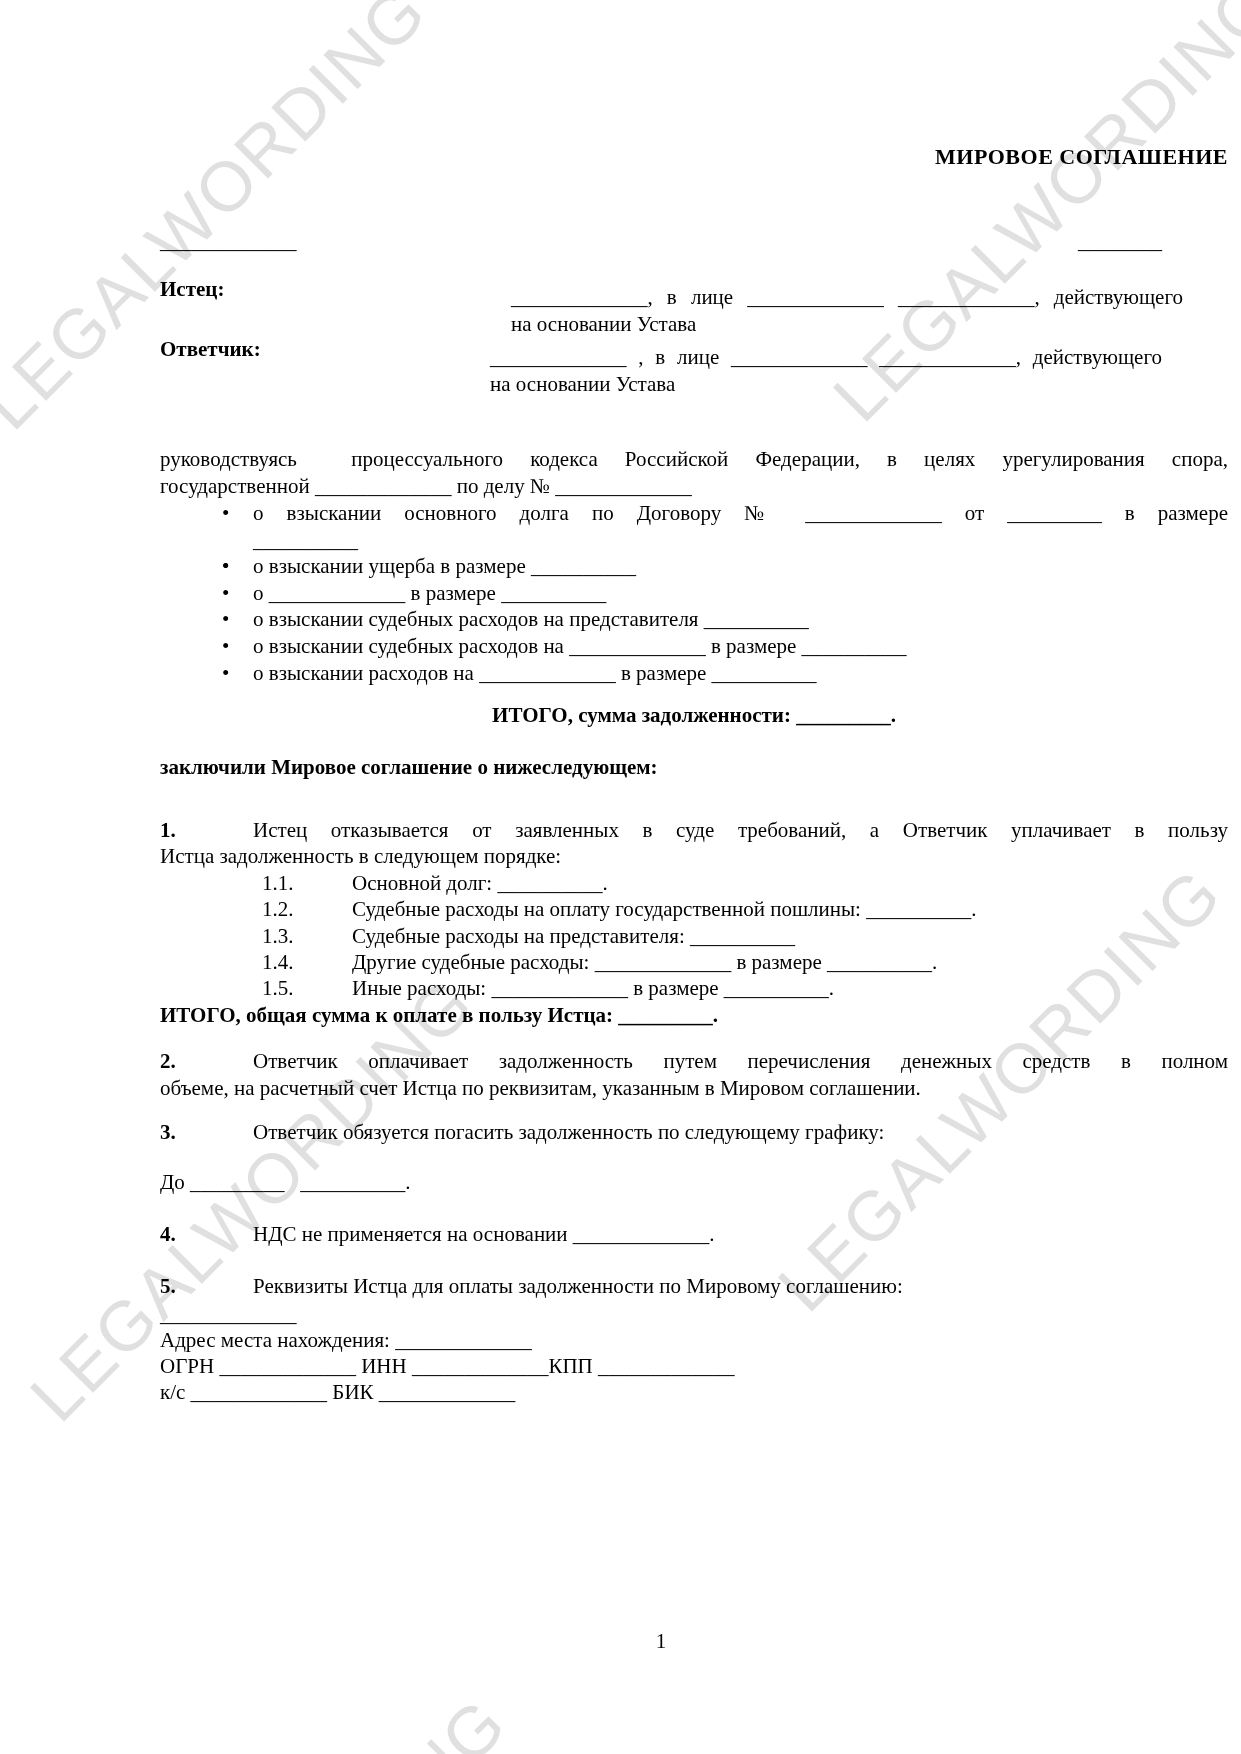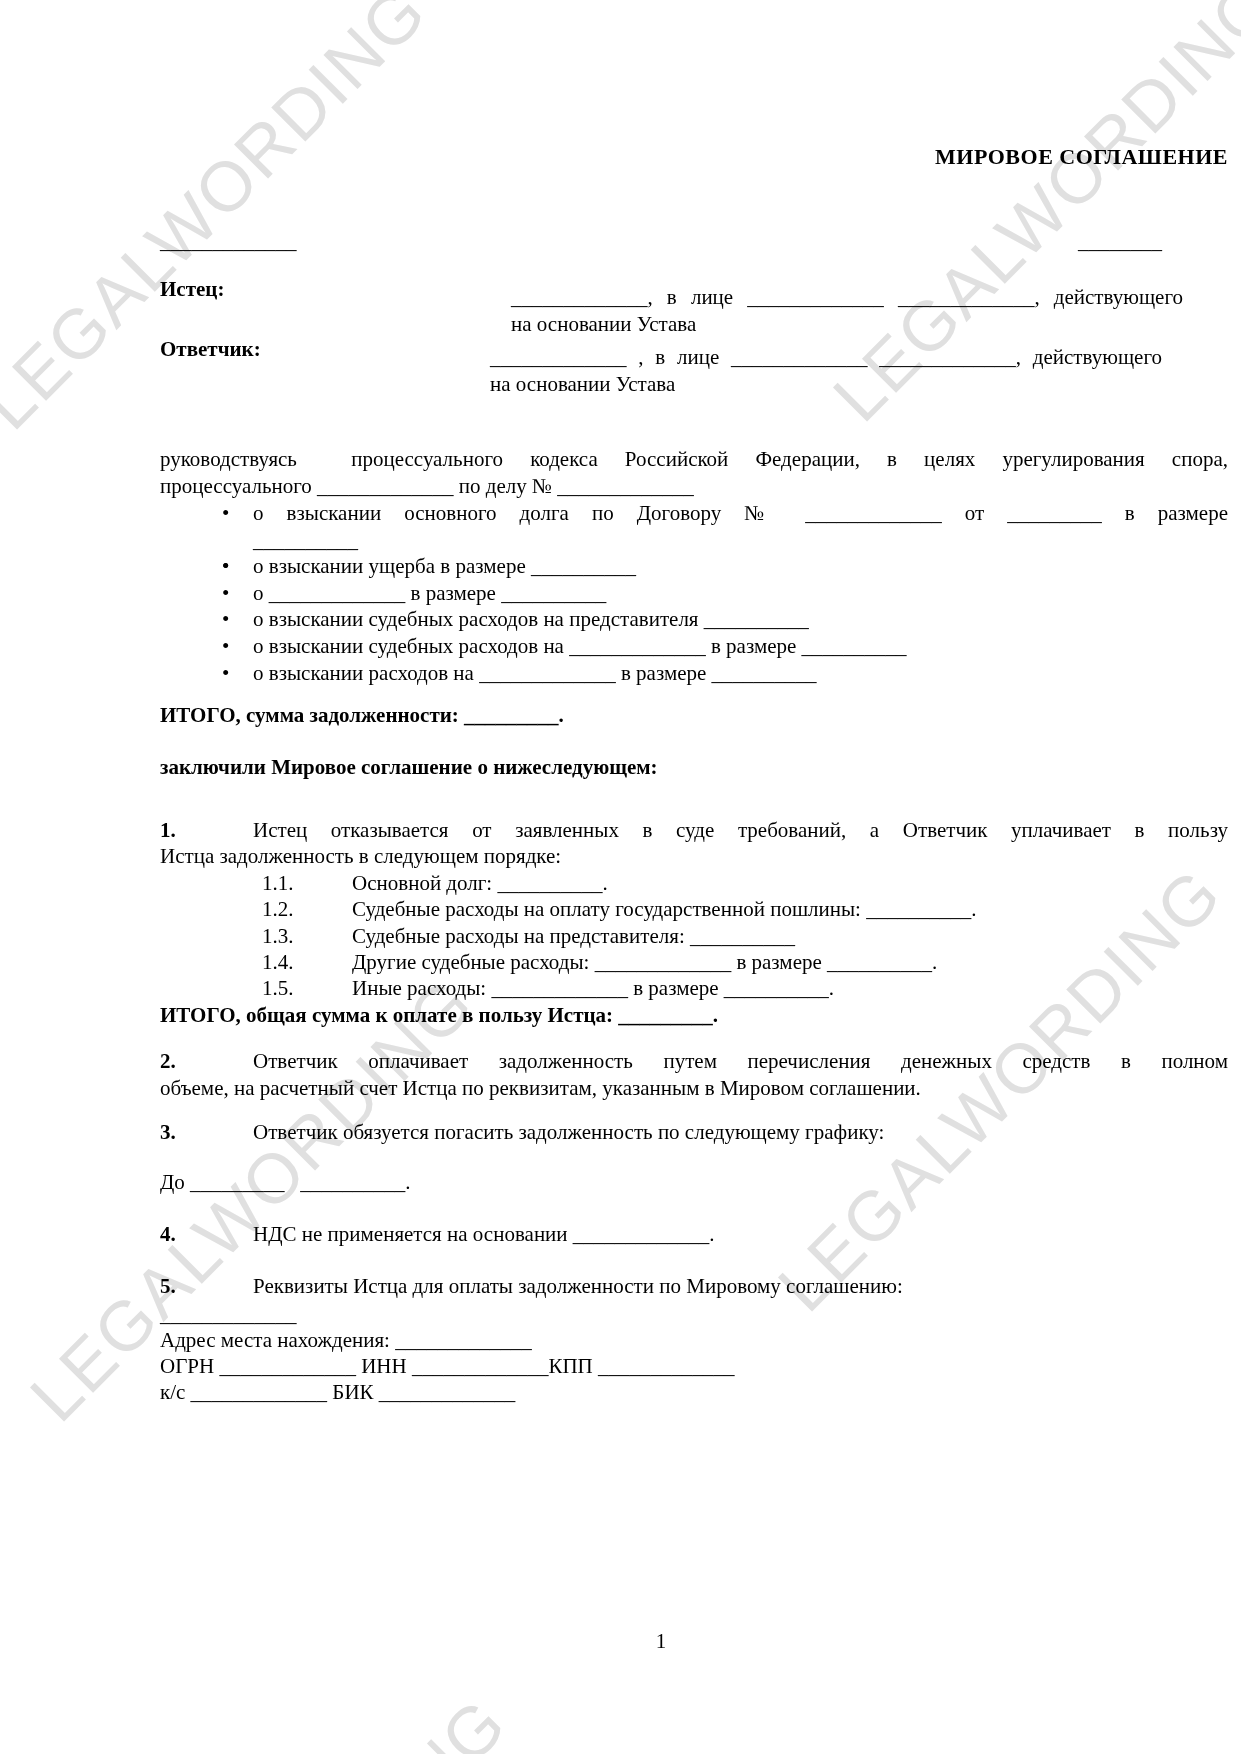--- a/index.html
+++ b/index.html
@@ -38,21 +38,21 @@
   .party{display:flex;}
   .party1{top:276px;gap:21px;}
   .party2{top:336px;}
   .plabel{width:330px;flex:none;font-weight:bold;}
   .pvalue{width:672px;flex:none;}
   .jlast{display:block;text-align:justify;text-align-last:justify;margin-top:8px;}
   .intro{top:438px;}
   .claims{top:492px;line-height:26.6px;}
   .bullet{position:relative;padding-left:93px;}
   .bmark{position:absolute;left:62px;top:0;}
-  .itogo1{top:702px;font-weight:bold;}
+  .itogo1{top:702px;font-weight:bold;text-align:center;}
   .zakl{top:754px;font-weight:bold;}
   .sec1{top:809px;line-height:26.4px;}
   .pnum{display:inline-block;width:93px;font-weight:bold;}
   .snum{display:inline-block;width:90px;margin-left:102px;}
   .bold{font-weight:bold;}
   .sec2{top:1040px;}
   .sec3{top:1119px;}
   .do{top:1169px;}
   .sec4{top:1221px;}
   .sec5{top:1273px;}
@@ -89,21 +89,21 @@
   <div class="block narrow party party2">
     <div class="plabel">Ответчик:</div>
     <div class="pvalue">
       <span class="jlast">_____________ , в лице _____________ _____________, действующего</span>
       <span>на основании Устава</span>
     </div>
   </div>
 
   <div class="block intro">
     <span class="jlast">руководствуясь &nbsp;процессуального кодекса Российской Федерации, в целях урегулирования спора,</span>
-    <span>процессуального _____________ по делу № _____________</span>
+    <span>государственной _____________ по делу № _____________</span>
   </div>
 
   <div class="block claims">
     <div class="bullet">
       <span class="bmark">•</span>
       <span class="jlast">о взыскании основного долга по Договору № _____________ от _________ в размере</span>
       <span>__________</span>
     </div>
     <div class="bullet">
       <span class="bmark">•</span>

